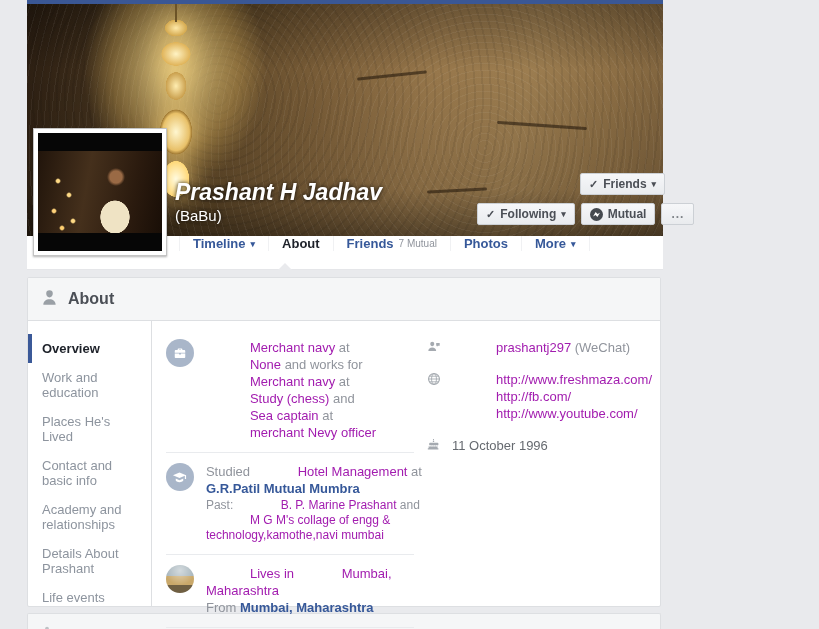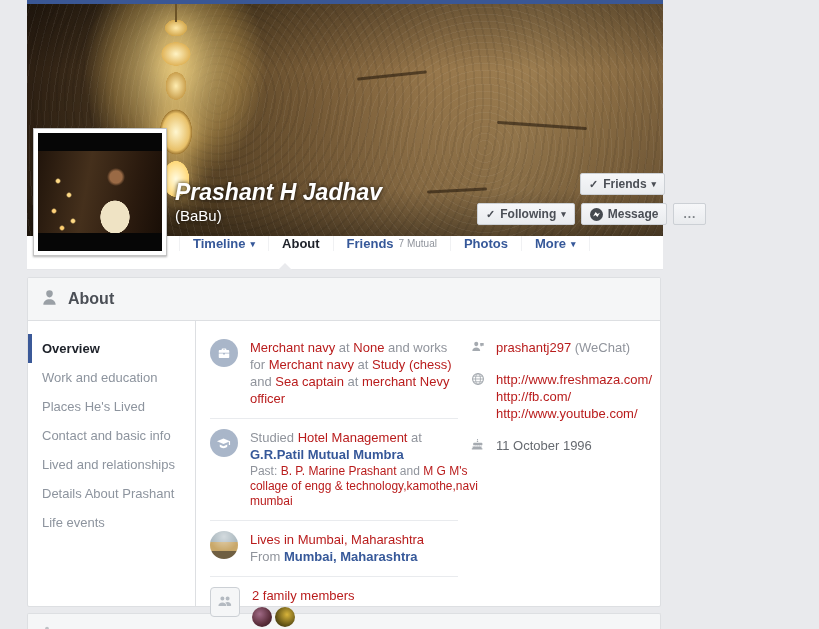--- a/index.html
+++ b/index.html
@@ -150,21 +150,21 @@
       radial-gradient(circle at 50% 20%, rgba(255,255,255,.5), rgba(255,255,255,0) 55%),
       linear-gradient(to bottom, #a8b6bd 0 38%, #c9a86a 38% 72%, #6f5f42 72%);
   }
   .family-box {
     width:30px; height:30px; border-radius:4px; flex:none;
     border:1px solid #ccd0d5; background:#f5f6f7;
     display:flex; align-items:center; justify-content:center;
   }
   .info-text { width:226px; font-size:13px; line-height:17px; }
   .past { font-size:12px; line-height:15px; width:252px; margin-top:1px; }
-  .lnk { color:#b91c1c; cursor:pointer; }
+  .lnk { color:#a21caf; cursor:pointer;margin-left:44px; }
   .lnk-b { color:#365899; font-weight:bold; cursor:pointer; }
   .mut { color:#90949c; }
   .fam-avatars { display:flex; gap:3px; margin-top:3px; }
   .fam-av { width:20px; height:20px; border-radius:50%; cursor:pointer; }
   .fam-av1 { background:radial-gradient(circle at 38% 35%, #a06a86, #5a2d3a 60%, #2e1620); }
   .fam-av2 { background:radial-gradient(circle at 60% 38%, #d8b43a, #6a5a18 58%, #23200a); }
 
   .contact-col { flex:1; padding:18px 8px 0 12px; }
   .contact-row { display:flex; gap:10px; margin-bottom:15px; font-size:13px; line-height:17px; }
   .contact-row .cicon { flex:none; width:16px; display:flex; justify-content:center; padding-top:1px; }
@@ -210,21 +210,21 @@
     <button class="btn">
         <span class="check">✓</span>
         <span>Following</span>
         <span class="caret">▾</span>
       </button>
     <button class="btn">
         <span class="msgr-icon"><svg viewBox="0 0 16 16" width="13" height="13">
             <circle cx="8" cy="8" r="8" fill="#44494f"></circle>
             <path fill="#fff" d="M3.8 10.4 6.9 5l2.4 2.4 3-1.7L9.1 11 6.8 8.7z"></path>
           </svg></span>
-        <span>Message</span>
+        <span>Mutual</span>
       </button>
     <button class="btn more-btn">
         <span>...</span>
       </button>
   </div>
 
   <div class="tabbar">
     <div class="tab">
         <span>Timeline</span>
         <span class="caret">▾</span>
@@ -253,21 +253,21 @@
           </svg></span>
       <span class="card-title">About</span>
     </div>
     <div class="card-body">
 
       <div class="side-nav">
         <div class="nav-item active">Overview</div>
         <div class="nav-item">Work and education</div>
         <div class="nav-item">Places He's Lived</div>
         <div class="nav-item">Contact and basic info</div>
-        <div class="nav-item">Lived and relationships</div>
+        <div class="nav-item">Academy and relationships</div>
         <div class="nav-item">Details About Prashant</div>
         <div class="nav-item">Life events</div>
       </div>
 
       <div class="main-col">
 
         <div class="info-col">
 
           <div class="info-row">
             <div class="icon-circle">

